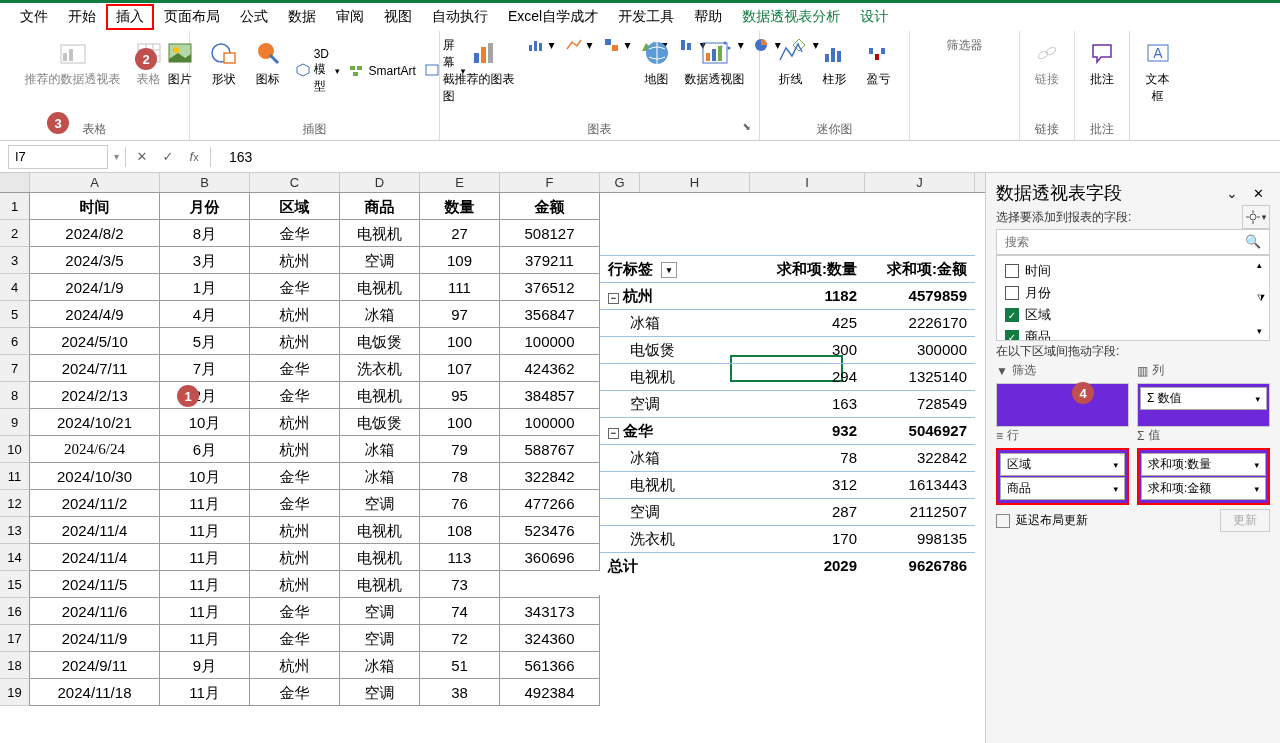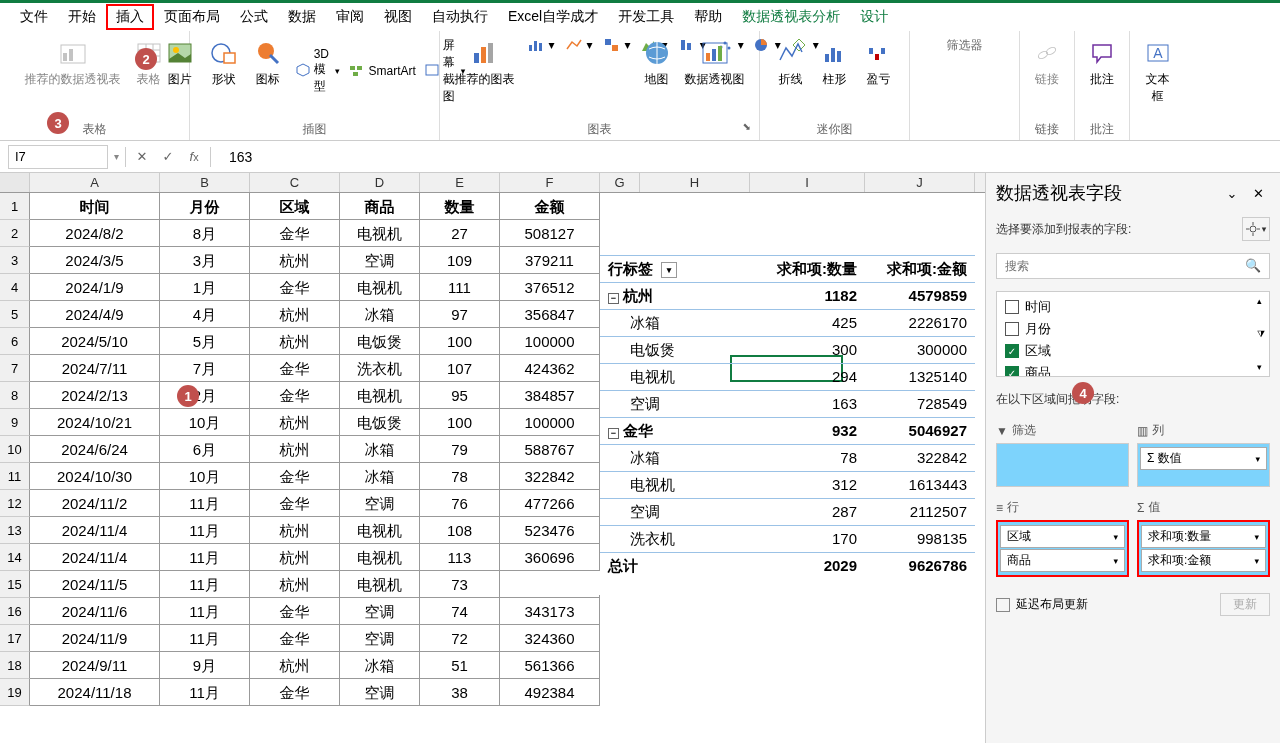--- a/index.html
+++ b/index.html
@@ -47,38 +47,38 @@
 .pcell { line-height: 27px; padding: 0 8px; font-size: 15px; border-bottom: 1px solid #9bc2e6; white-space: nowrap; margin-top: 35px; }
 .pcell.hdr { font-weight: bold; background: #fff; }
 .pcell.r { text-align: right; }
 .pcell.bold { font-weight: bold; }
 .pcell.indent { padding-left: 30px; }
 .collapse-btn { display: inline-block; width: 11px; height: 11px; border: 1px solid #666; font-size: 9px; line-height: 9px; text-align: center; margin-right: 4px; }
 .filter-btn { display: inline-block; width: 16px; height: 16px; border: 1px solid #999; font-size: 9px; text-align: center; line-height: 14px; margin-left: 8px; vertical-align: middle; }
 
 .sel-cell { position: absolute; border: 2px solid #107c41; pointer-events: none; }
 
-.pane { flex: 1; background: #f5f5f5; border-left: 1px solid #ccc; padding: 8px 10px; display: flex; flex-direction: column; gap: 12px; overflow: hidden; }
+.pane { flex: 1; background: #f5f5f5; border-left: 1px solid #ccc; padding: 8px 10px; display: flex; flex-direction: column; gap: 0; overflow: hidden; }
 .pane-hdr { display: flex; align-items: center; justify-content: space-between; }
 .pane-title { font-size: 18px; }
 .pane-sub { display: flex; align-items: center; justify-content: space-between; font-size: 12px; color: #333; }
 .gear { width: 28px; height: 24px; border: 1px solid #ccc; display: flex; align-items: center; justify-content: center; cursor: pointer; }
 .search { width: 100%; height: 26px; border: 1px solid #ccc; padding: 0 8px; font-size: 12px; background: #fff; }
 .field-list { border: 1px solid #ccc; background: #fff; height: 86px; overflow: hidden; position: relative; padding: 4px; }
 .field-item { display: flex; align-items: center; gap: 6px; padding: 2px 4px; font-size: 13px; }
 .cb { width: 14px; height: 14px; border: 1px solid #555; display: flex; align-items: center; justify-content: center; font-size: 10px; color: #fff; }
 .cb.checked { background: #107c41; border-color: #107c41; }
 .scroll-ind { position: absolute; right: 2px; top: 4px; bottom: 4px; width: 10px; display: flex; flex-direction: column; justify-content: space-between; }
 .scroll-ind span { font-size: 9px; }
 
 .drag-hint { font-size: 12px; color: #333; padding: 2px 0; }
 .zones { display: flex; gap: 8px; }
 .zcol { flex: 1; display: flex; flex-direction: column; gap: 4px; }
 .zlabel { font-size: 12px; color: #555; display: flex; align-items: center; gap: 4px; }
-.zbox { background: #7dd3fc; border: 1px solid #ccc; min-height: 30px; padding: 2px; }
+.zbox { background: #6d28d9; border: 1px solid #ccc; min-height: 30px; padding: 2px; }
 .zchip { border: 1px solid #aaa; padding: 2px 6px; font-size: 12px; display: flex; justify-content: space-between; align-items: center; margin: 1px 0; background: #fff; }
 .zchip .dd { font-size: 9px; }
 .zbox.red { border: 2px solid #ff0000; }
 
 .defer { display: flex; align-items: center; justify-content: space-between; padding: 4px 0; font-size: 12px; }
 .defer-btn { padding: 2px 12px; border: 1px solid #ccc; color: #aaa; }
 
 .badge { position: absolute; width: 22px; height: 22px; border-radius: 50%; background: #c0504d; color: #fff; font-size: 13px; font-weight: bold; display: flex; align-items: center; justify-content: center; z-index: 100; }
 
 svg { display: block; }
@@ -475,21 +475,21 @@
           </div>
           <div class="data-row">
             <div class="cell" style="width: 130px;">2024/10/21</div>
             <div class="cell" style="width: 90px;">10月</div>
             <div class="cell" style="width: 90px;">杭州</div>
             <div class="cell" style="width: 80px;">电饭煲</div>
             <div class="cell" style="width: 80px;">100</div>
             <div class="cell" style="width: 100px;">100000</div>
           </div>
           <div class="data-row">
-            <div class="cell" style="width: 130px;">2024/6/24</div>
+            <div class="cell" style="width: 130px; font-family: Liberation Serif, serif;">2024/6/24</div>
             <div class="cell" style="width: 90px;">6月</div>
             <div class="cell" style="width: 90px;">杭州</div>
             <div class="cell" style="width: 80px;">冰箱</div>
             <div class="cell" style="width: 80px;">79</div>
             <div class="cell" style="width: 100px;">588767</div>
           </div>
           <div class="data-row">
             <div class="cell" style="width: 130px;">2024/10/30</div>
             <div class="cell" style="width: 90px;">10月</div>
             <div class="cell" style="width: 90px;">金华</div>

